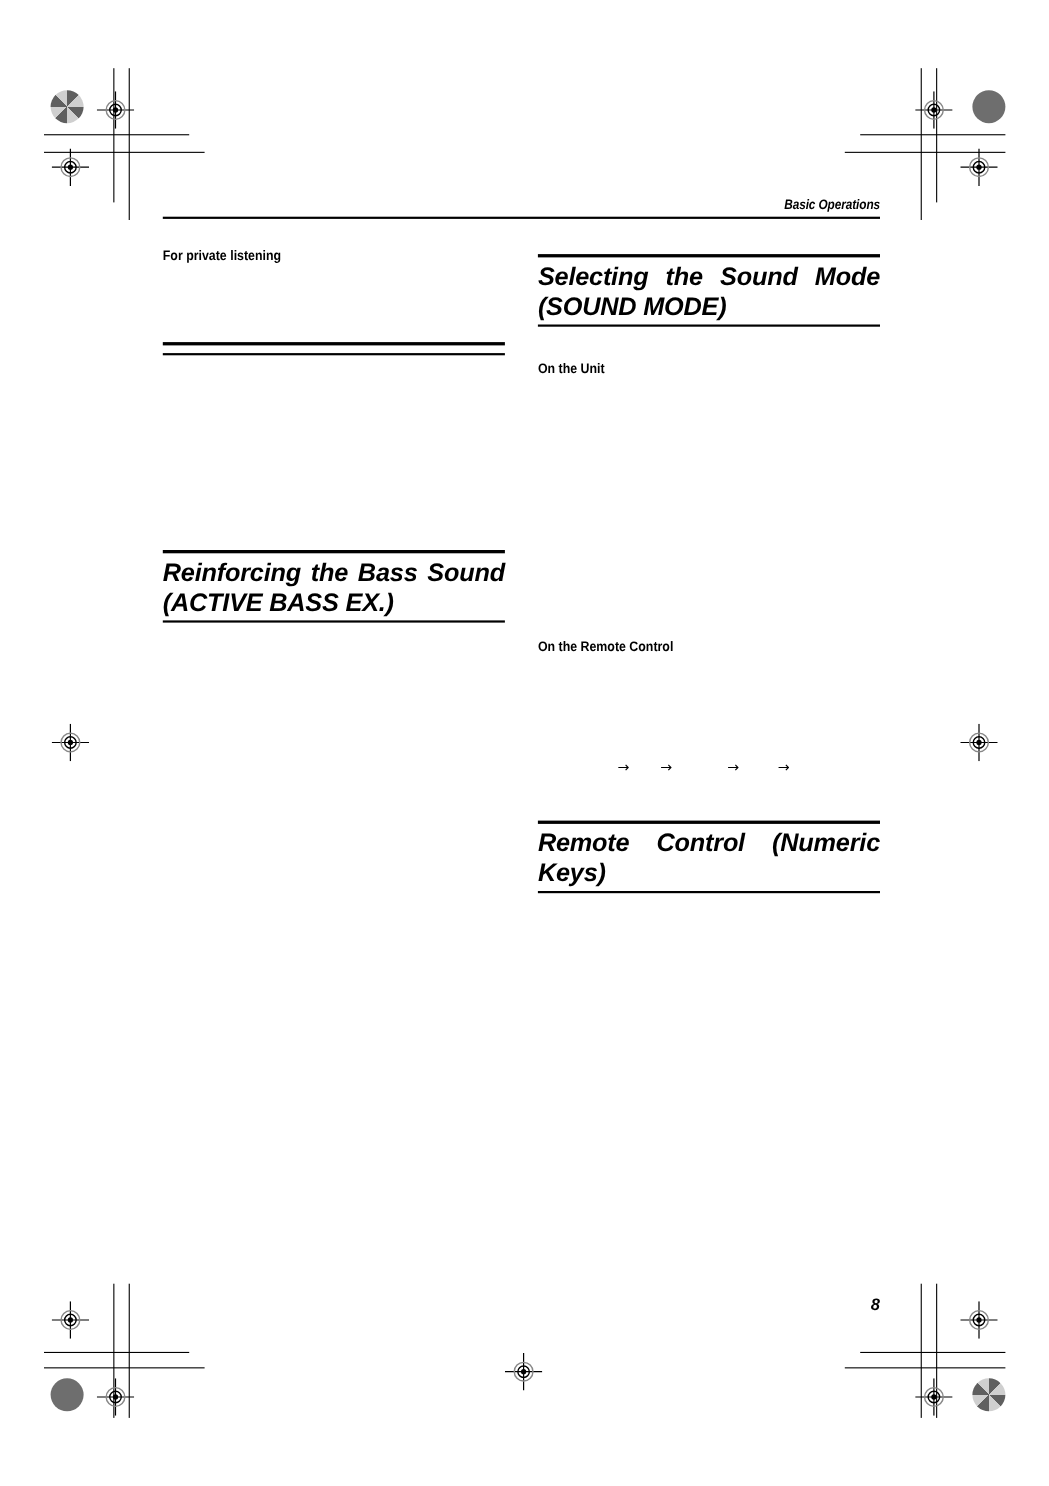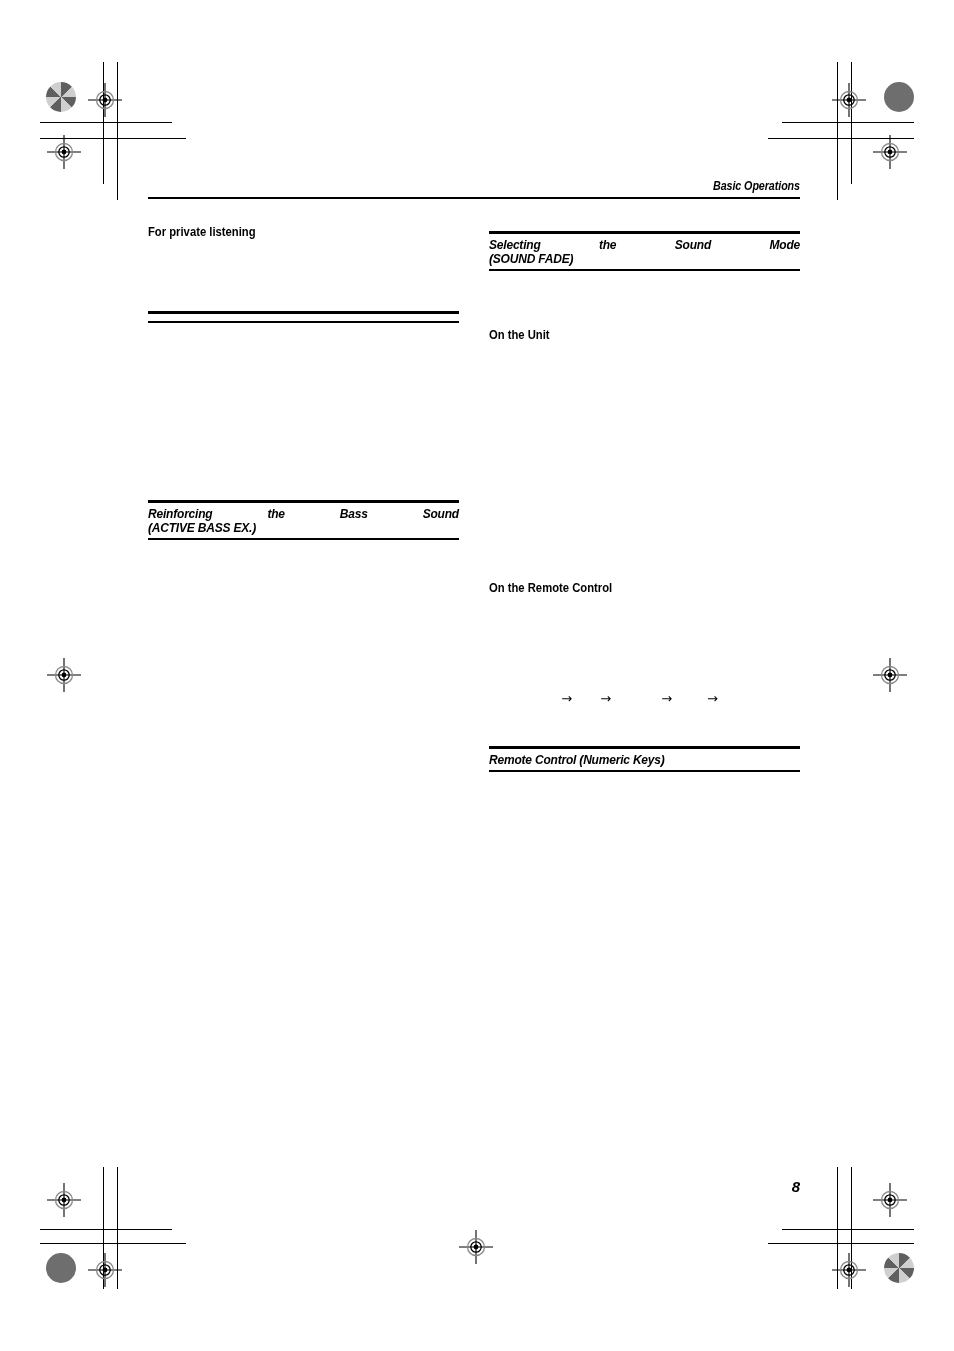--- a/index.html
+++ b/index.html
@@ -79,21 +79,21 @@
   .col-right { left: 341px; }
 
   
   .sec-head {
     position: absolute;
     width: 311px;
   }
   .rule-thick { height: 3px; background:#000; width:100%; }
   .rule-thin  { height: 2px; background:#000; width:100%; }
   .sec-head-text {
-    font-size: 12px;
+    font-size: 23px;
     font-weight: bold;
     font-style: italic;
     line-height: 1.18;
     letter-spacing: -0.2px;
     padding: 4px 0 3px 0;
     text-align: justify;
     text-align-last: left;
   }
   .sec-head-text .ln {
     display: block;
@@ -284,21 +284,21 @@
           <div class="rule-thin"></div>
         </div>
       </div>
 
       <div class="col col-right">
 
         <div class="sec-head" style="top:32px; left:0;">
           <div class="rule-thick"></div>
           <div class="sec-head-text">
             <span class="ln">Selecting the Sound Mode</span>
-            <span class="ln last">(SOUND FADE)</span>
+            <span class="ln last">(SOUND MODE)</span>
           </div>
           <div class="rule-thin"></div>
         </div>
 
         <div class="sub-head" style="top:130px; left:0;">On the Unit</div>
 
         <div class="sub-head" style="top:383px; left:0;">On the Remote Control</div>
 
         <div class="arrow-row" style="top:480px; left:31px;">
           <span class="arr">→</span><span style="display:inline-block;width:28px"></span><span class="arr">→</span><span style="display:inline-block;width:50px"></span><span class="arr">→</span><span style="display:inline-block;width:35px"></span><span class="arr">→</span>

